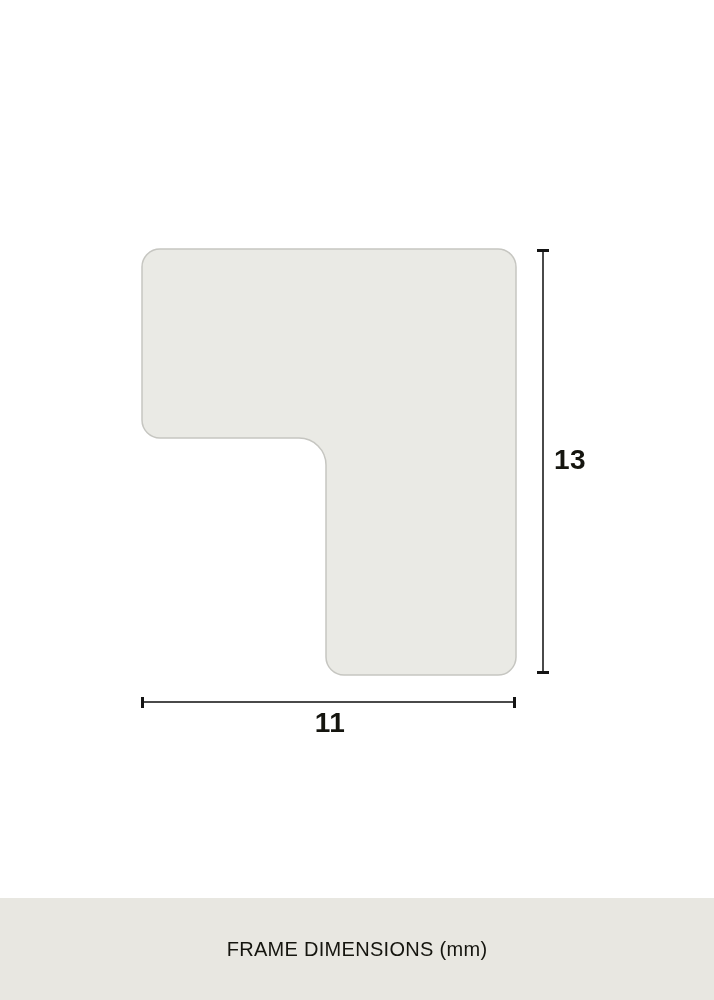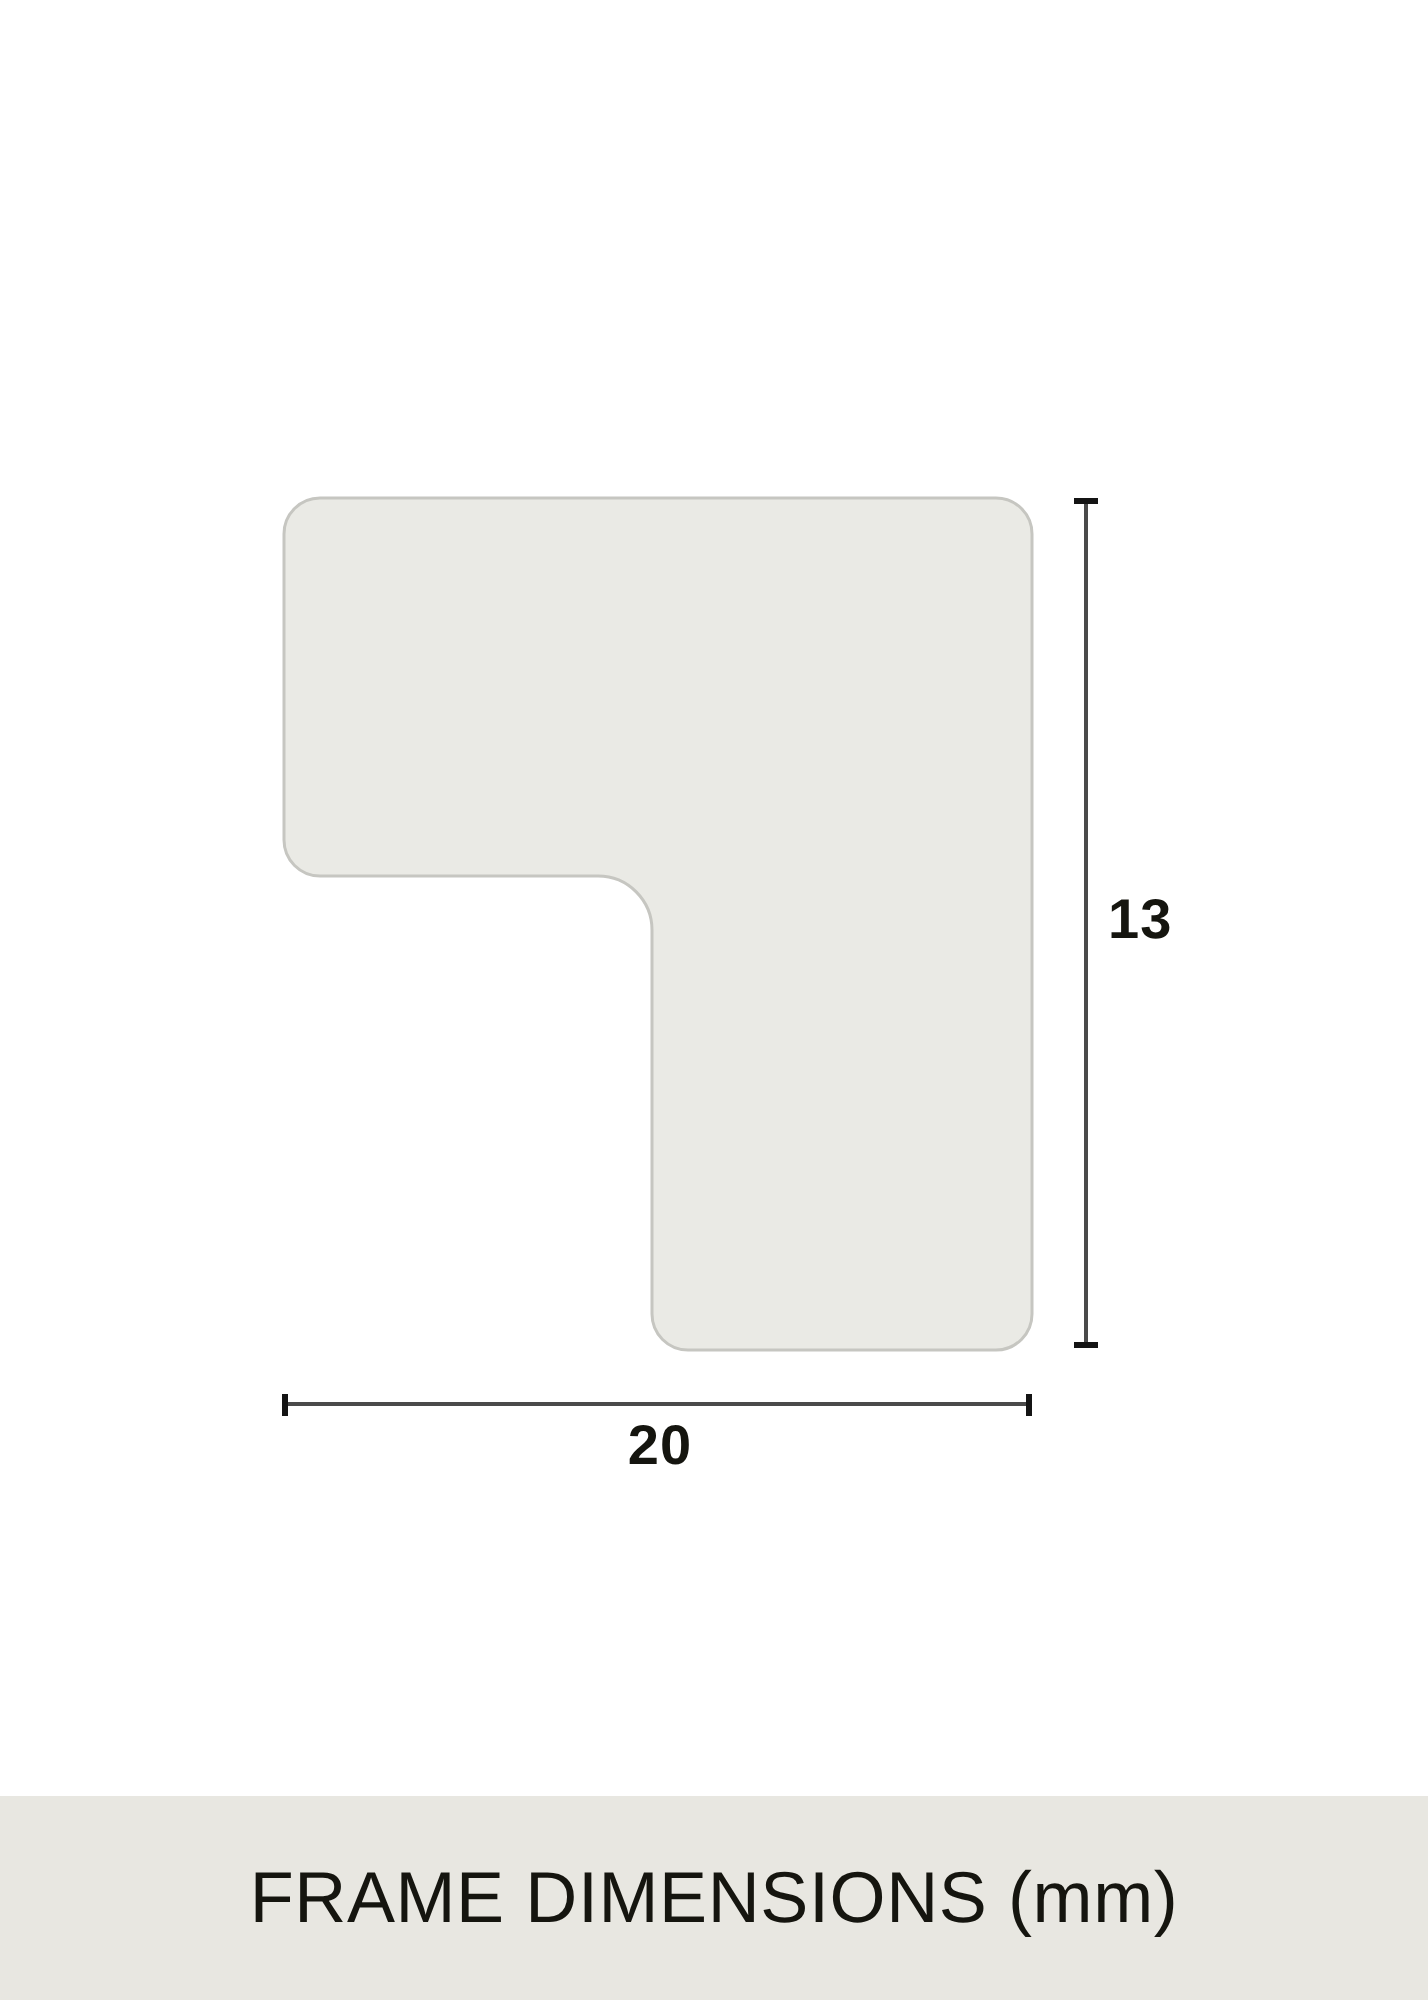--- a/index.html
+++ b/index.html
@@ -54,21 +54,21 @@
     position: absolute;
     left: 0; right: 0; bottom: 0;
     height: 102px;
     background: var(--footer-background);
     display: flex;
     align-items: center;
     justify-content: center;
   }
   .footer-title {
     color: var(--text);
-    font-size: 36px;
+    font-size: 20px;
     font-weight: 400;
     letter-spacing: 0.3px;
     white-space: nowrap;
   }
 </style>
 </head>
 <body>
 
 <div class="canvas">
 
@@ -93,18 +93,18 @@
   <div class="dim-line vertical"></div>
   <div class="tick v-top"></div>
   <div class="tick v-bottom"></div>
 
   <div class="dim-line horizontal"></div>
   <div class="tick h-left"></div>
   <div class="tick h-right"></div>
 
   <div class="dim-label height">13</div>
 
-  <div class="dim-label width">20</div>
+  <div class="dim-label width">11</div>
 </div>
 
 <div class="footer">
   <span class="footer-title">FRAME DIMENSIONS (mm)</span>
 </div>
 
 </body></html>

